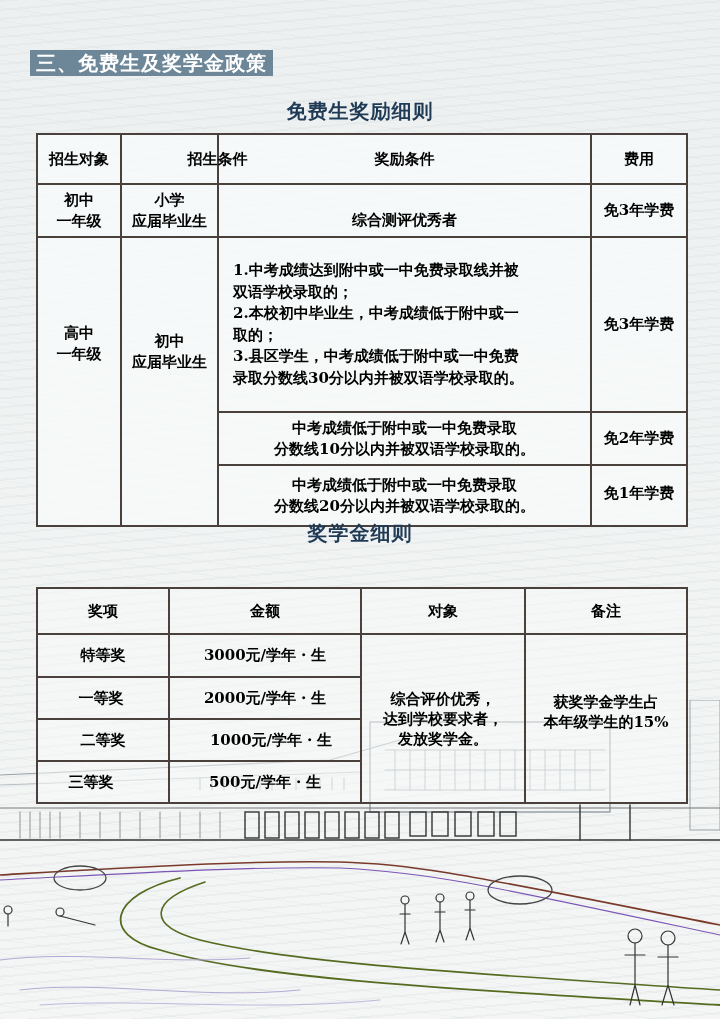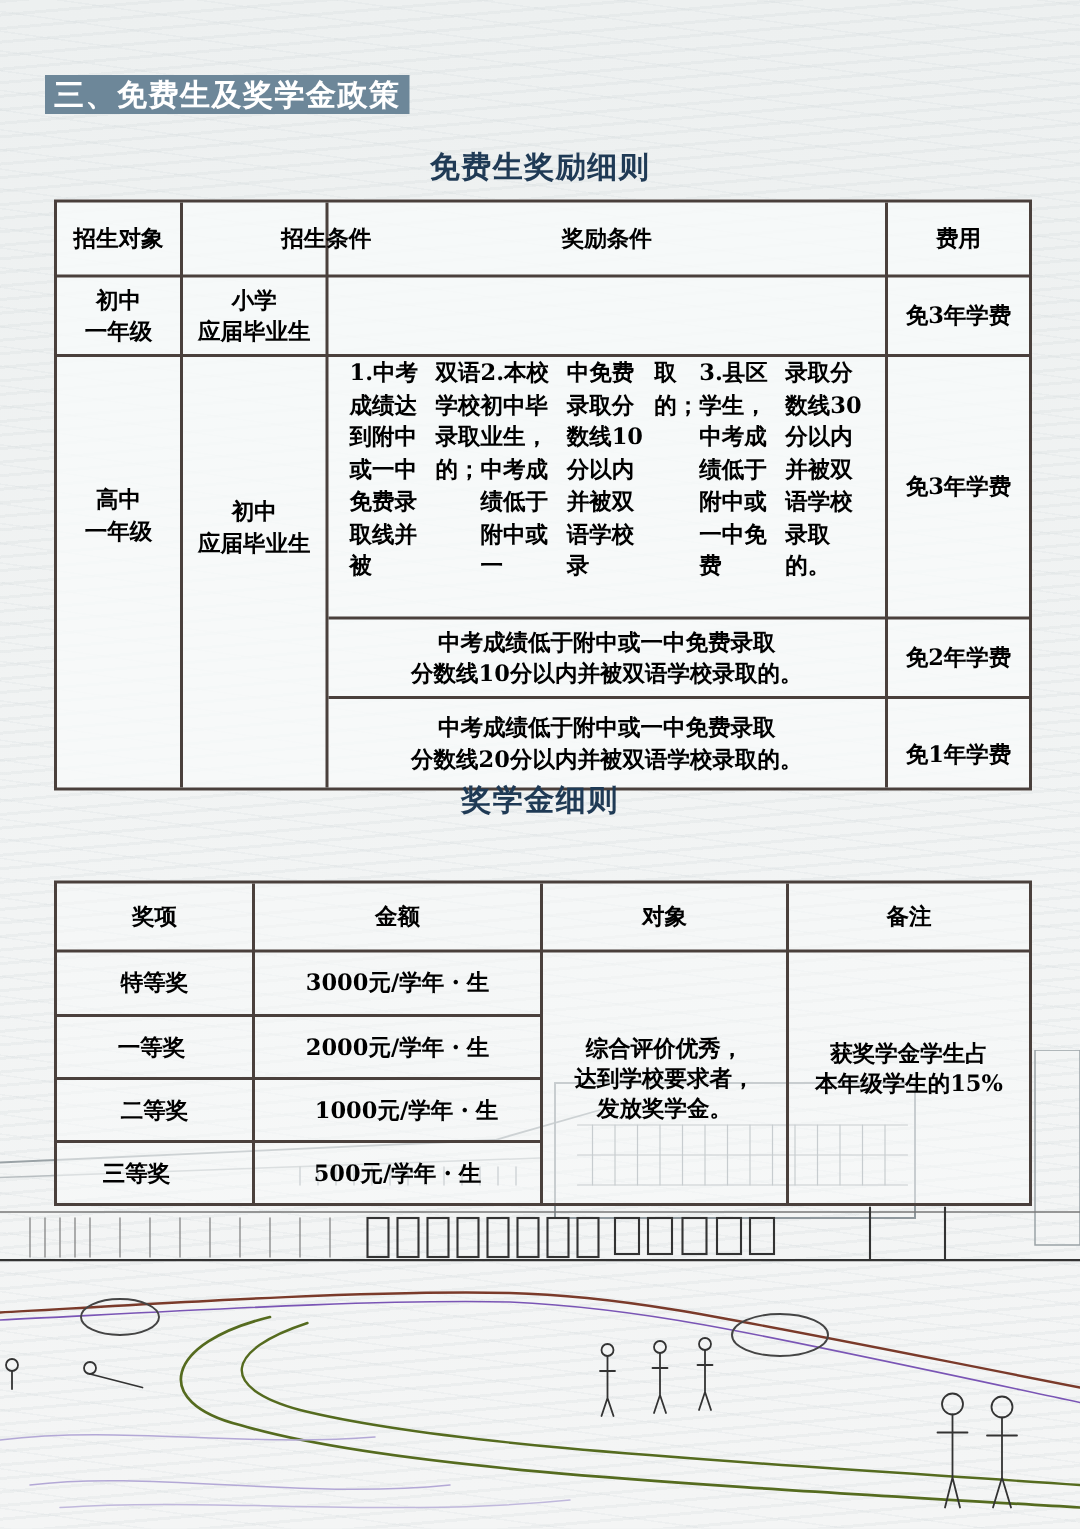--- a/index.html
+++ b/index.html
@@ -136,45 +136,45 @@
 
   <div class="cell" style="left:0; top:0; width:82px; height:48px;">招生对象</div>
   <div class="cell" style="left:84px; top:0; width:95px; height:48px;margin-left:48px;">招生条件</div>
   <div class="cell" style="left:181px; top:0; width:371px; height:48px;">奖励条件</div>
   <div class="cell" style="left:554px; top:0; width:94px; height:48px;">费用</div>
 
   <div class="cell multi" style="left:0; top:50px; width:82px; height:51px;">初中
 一年级</div>
   <div class="cell multi" style="left:84px; top:50px; width:95px; height:51px;">小学
 应届毕业生</div>
+  <div class="cell" style="left:181px; top:60px; width:371px; height:51px;">综合测评优秀者</div>
   <div class="cell" style="left:554px; top:50px; width:94px; height:51px;">免3年学费</div>
 
   <div class="cell multi" style="left:0; top:103px; width:82px; height:287px; padding-bottom:76px;">高中
 一年级</div>
   <div class="cell multi" style="left:84px; top:103px; width:95px; height:287px; padding-bottom:60px;">初中
 应届毕业生</div>
 
-  <div class="cell multi list-cell" style="left:181px; top:103px; width:371px; height:173px; flex-direction:row; align-items:flex-start; justify-content:center;">
+  <div class="cell multi list-cell" style="left:181px; top:103px; width:371px; height:173px; flex-direction:column; align-items:flex-start; justify-content:center;">
     <span>1.中考成绩达到附中或一中免费录取线并被</span>
     <span>双语学校录取的；</span>
     <span>2.本校初中毕业生，中考成绩低于附中或一</span>
-    <span>中免费录取分数线10分以内并被双语学校录</span>
     <span>取的；</span>
     <span>3.县区学生，中考成绩低于附中或一中免费</span>
     <span>录取分数线30分以内并被双语学校录取的。</span>
   </div>
   <div class="cell" style="left:554px; top:103px; width:94px; height:173px;">免3年学费</div>
 
   <div class="cell multi" style="left:181px; top:278px; width:371px; height:51px;">中考成绩低于附中或一中免费录取
 分数线10分以内并被双语学校录取的。</div>
   <div class="cell" style="left:554px; top:278px; width:94px; height:51px;">免2年学费</div>
 
   <div class="cell multi" style="left:181px; top:331px; width:371px; height:59px;">中考成绩低于附中或一中免费录取
 分数线20分以内并被双语学校录取的。</div>
-  <div class="cell" style="left:554px; top:341px; width:94px; height:55px;">免1年学费</div>
+  <div class="cell" style="left:554px; top:331px; width:94px; height:55px;">免1年学费</div>
 </div>
 
 <div class="table-title" style="top:520px;">奖学金细则</div>
 
 <div class="grid" style="left:36px; top:587px; width:652px; height:217px; background: rgba(248,250,250,0.55);">
   <div class="vline" style="left:130px; top:0; height:213px;"></div>
   <div class="vline" style="left:322px; top:0; height:213px;"></div>
   <div class="vline" style="left:486px; top:0; height:213px;"></div>
   <div class="hline" style="left:0; top:44px; width:648px;"></div>
   <div class="hline" style="left:0; top:87px; width:324px;"></div>

